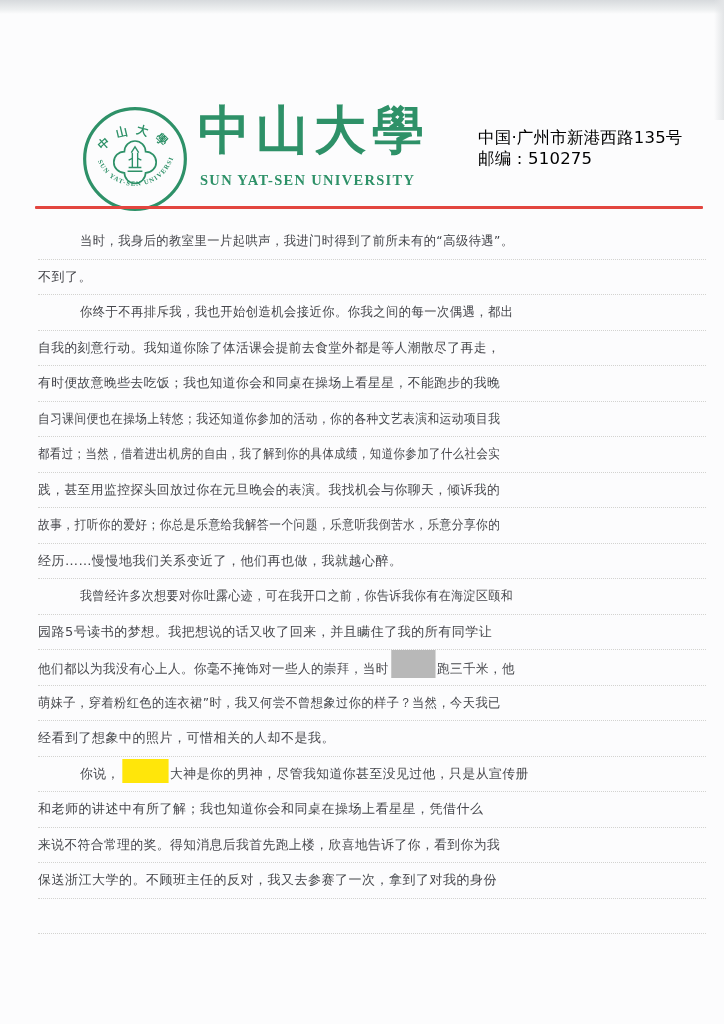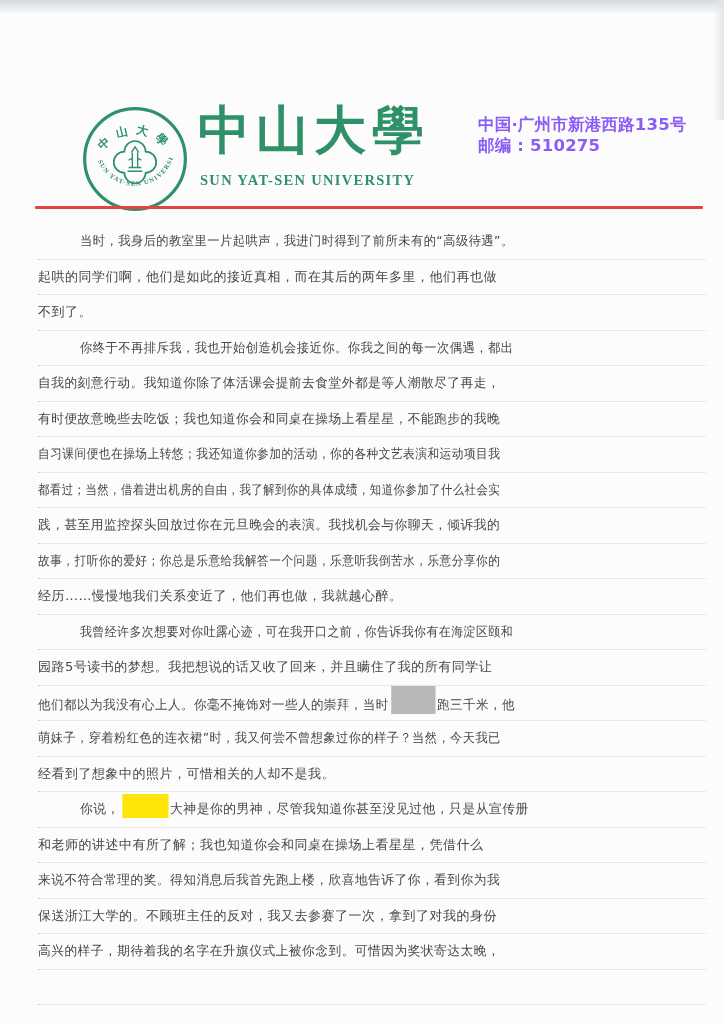--- a/index.html
+++ b/index.html
@@ -31,22 +31,22 @@
     letter-spacing:6px;color:var(--green);
     font-family:"DejaVu Serif",serif;
   }
   .uni-en{
     position:absolute;left:200px;top:172px;
     font-size:14.5px;font-weight:bold;letter-spacing:1.3px;
     color:var(--green);
     font-family:"Liberation Serif","DejaVu Serif",serif;
   }
   .contact{
-    position:absolute;left:478px;top:115px;width:235px;
-    color:#8b5cf6;font-weight:bold;font-size:16.5px;line-height:20.5px;
+    position:absolute;left:478px;top:128px;width:235px;
+    color:#000000;font-weight:normal;font-size:16.5px;line-height:20.5px;
     letter-spacing:0.2px;
   }
   .contact div{white-space:nowrap;}
   .red-divider{
     position:absolute;left:35px;top:206px;width:668px;height:3px;
     background:var(--red);border-radius:1px;
   }
   
   .letter-body{
     position:absolute;left:38px;top:224px;width:668px;
@@ -98,35 +98,33 @@
 
   <div class="contact">
     <div>中国·广州市新港西路135号</div>
     <div>邮编 : 510275</div>
   </div>
 
   <div class="red-divider"></div>
 
   <div class="letter-body">
       <div class="line indent"><span class="linetext" style="transform: scaleX(0.942771);"><span>当时，我身后的教室里一片起哄声，我进门时得到了前所未有的“高级待遇”。</span></span></div>
-      <div class="line"><span class="linetext"><span>起哄的同学们啊，他们是如此的接近真相，而在其后的两年多里，他们再也做</span></span></div>
       <div class="line"><span class="linetext"><span>不到了。</span></span></div>
       <div class="line indent"><span class="linetext" style="transform: scaleX(0.944193);"><span>你终于不再排斥我，我也开始创造机会接近你。你我之间的每一次偶遇，都出</span></span></div>
       <div class="line"><span class="linetext" style="transform: scaleX(0.978038);"><span>自我的刻意行动。我知道你除了体活课会提前去食堂外都是等人潮散尽了再走，</span></span></div>
       <div class="line"><span class="linetext" style="transform: scaleX(0.978038);"><span>有时便故意晚些去吃饭；我也知道你会和同桌在操场上看星星，不能跑步的我晚</span></span></div>
       <div class="line"><span class="linetext" style="transform: scaleX(0.901484);"><span>自习课间便也在操场上转悠；我还知道你参加的活动，你的各种文艺表演和运动项目我</span></span></div>
       <div class="line"><span class="linetext" style="transform: scaleX(0.877792);"><span>都看过；当然，借着进出机房的自由，我了解到你的具体成绩，知道你参加了什么社会实</span></span></div>
       <div class="line"><span class="linetext" style="transform: scaleX(0.978038);"><span>践，甚至用监控探头回放过你在元旦晚会的表演。我找机会与你聊天，倾诉我的</span></span></div>
       <div class="line"><span class="linetext" style="transform: scaleX(0.901484);"><span>故事，打听你的爱好；你总是乐意给我解答一个问题，乐意听我倒苦水，乐意分享你的</span></span></div>
       <div class="line"><span class="linetext"><span>经历……慢慢地我们关系变近了，他们再也做，我就越心醉。</span></span></div>
       <div class="line indent"><span class="linetext" style="transform: scaleX(0.916545);"><span>我曾经许多次想要对你吐露心迹，可在我开口之前，你告诉我你有在海淀区颐和</span></span></div>
       <div class="line"><span class="linetext"><span>园路5号读书的梦想。我把想说的话又收了回来，并且瞒住了我的所有同学让</span></span></div>
       <div class="line"><span class="linetext" style="transform: scaleX(0.962536);"><span>他们都以为我没有心上人。你毫不掩饰对一些人的崇拜，当时</span><span class="redact" style="width: 46px; height: 28px; background: rgb(184, 184, 184);"></span><span>跑三千米，他</span></span></div>
       <div class="line"><span class="linetext" style="transform: scaleX(0.938202);"><span>萌妹子，穿着粉红色的连衣裙”时，我又何尝不曾想象过你的样子？当然，今天我已</span></span></div>
       <div class="line"><span class="linetext"><span>经看到了想象中的照片，可惜相关的人却不是我。</span></span></div>
       <div class="line indent"><span class="linetext" style="transform: scaleX(0.984277);"><span>你说，</span><span class="redact" style="width: 47px; height: 24px; background: rgb(255, 230, 10);"></span><span>大神是你的男神，尽管我知道你甚至没见过他，只是从宣传册</span></span></div>
       <div class="line"><span class="linetext"><span>和老师的讲述中有所了解；我也知道你会和同桌在操场上看星星，凭借什么</span></span></div>
       <div class="line"><span class="linetext" style="transform: scaleX(0.978038);"><span>来说不符合常理的奖。得知消息后我首先跑上楼，欣喜地告诉了你，看到你为我</span></span></div>
       <div class="line"><span class="linetext"><span>保送浙江大学的。不顾班主任的反对，我又去参赛了一次，拿到了对我的身份</span></span></div>
-      <div class="line"><span class="linetext" style="transform: scaleX(0.978038);"><span>高兴的样子，期待着我的名字在升旗仪式上被你念到。可惜因为奖状寄达太晚，</span></span></div>
       <div class="line"><span class="linetext"></span></div>
     </div>
 </div>
 
 </body></html>

